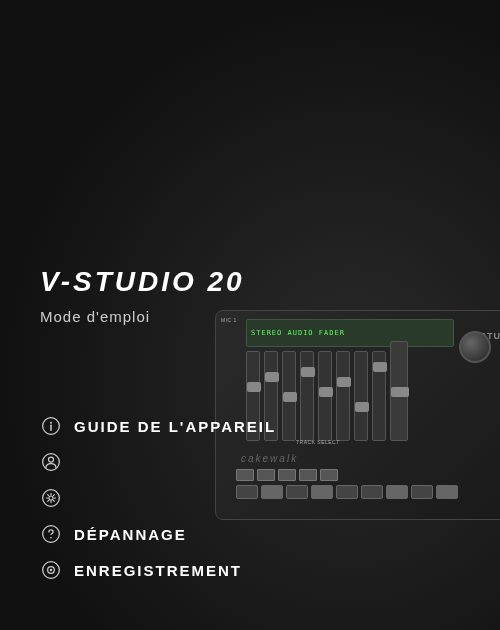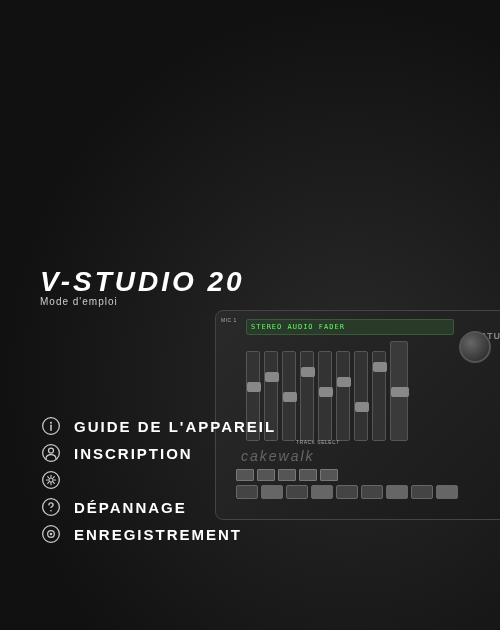--- a/index.html
+++ b/index.html
@@ -32,24 +32,24 @@
       font-size: 28px;
       font-weight: 900;
       letter-spacing: 3px;
       font-style: italic;
       line-height: 1;
       text-transform: uppercase;
     }
 
     .product-subtitle {
       color: #cccccc;
-      font-size: 10px;
+      font-size: 15px;
       font-weight: 400;
       letter-spacing: 1px;
-      margin-top: 0;
+      margin-top: 12px;
     }
 
     
     .device-image {
       position: absolute;
       top: 310px;
       right: -10px;
       width: 295px;
       height: 210px;
       overflow: hidden;
@@ -130,21 +130,21 @@
       border-radius: 50%;
       border: 2px solid #555;
     }
 
     
     .lcd-strip {
       position: absolute;
       top: 8px;
       left: 30px;
       right: 55px;
-      height: 16px;
+      height: 28px;
       background: #2a3a2a;
       border: 1px solid #3a5a3a;
       border-radius: 2px;
       display: flex;
       align-items: center;
       padding: 0 4px;
     }
 
     .lcd-text {
       color: #5aff5a;
@@ -170,21 +170,21 @@
       border: 1px solid #777;
     }
 
     
     .nav-menu {
       position: absolute;
       top: 415px;
       left: 40px;
       display: flex;
       flex-direction: column;
-      gap: 5px;
+      gap: 14px;
     }
 
     .nav-item {
       display: flex;
       align-items: center;
       gap: 12px;
       cursor: pointer;
     }
 
     .nav-icon {
@@ -228,21 +228,21 @@
       letter-spacing: 0.5px;
       text-transform: uppercase;
       font-family: Arial, sans-serif;
     }
 
     .cakewalk-label {
       position: absolute;
       bottom: 55px;
       left: 25px;
       color: #666;
-      font-size: 14px;
+      font-size: 10px;
       font-style: italic;
       letter-spacing: 2px;
       font-family: Arial, sans-serif;
     }
 
     .vstudio-side-label {
       position: absolute;
       top: 20px;
       right: 8px;
       color: #888;
@@ -350,21 +350,20 @@
 
 
     <div class="nav-item">
       <div class="nav-icon">
         <svg viewBox="0 0 24 24" fill="none">
           <circle cx="12" cy="12" r="10" stroke="#cccccc" stroke-width="1.5"></circle>
           <circle cx="12" cy="9" r="3" stroke="#cccccc" stroke-width="1.5"></circle>
           <path d="M6 19c0-3.314 2.686-5 6-5s6 1.686 6 5" stroke="#cccccc" stroke-width="1.5" stroke-linecap="round"></path>
         </svg>
       </div>
-      <span class="nav-label">INSCRIPTION</span>
     </div>
 
     <div class="nav-item">
       <div class="nav-icon">
         <svg viewBox="0 0 24 24" fill="none">
           <circle cx="12" cy="12" r="10" stroke="#cccccc" stroke-width="1.5"></circle>
           <circle cx="12" cy="12" r="2.5" stroke="#cccccc" stroke-width="1.3"></circle>
           <path d="M12 6.5V8M12 16v1.5M6.5 12H8M16 12h1.5M8.05 8.05l1.06 1.06M14.9 14.9l1.05 1.05M8.05 15.95l1.06-1.06M14.9 9.1l1.05-1.05" stroke="#cccccc" stroke-width="1.4" stroke-linecap="round"></path>
         </svg>
       </div>

